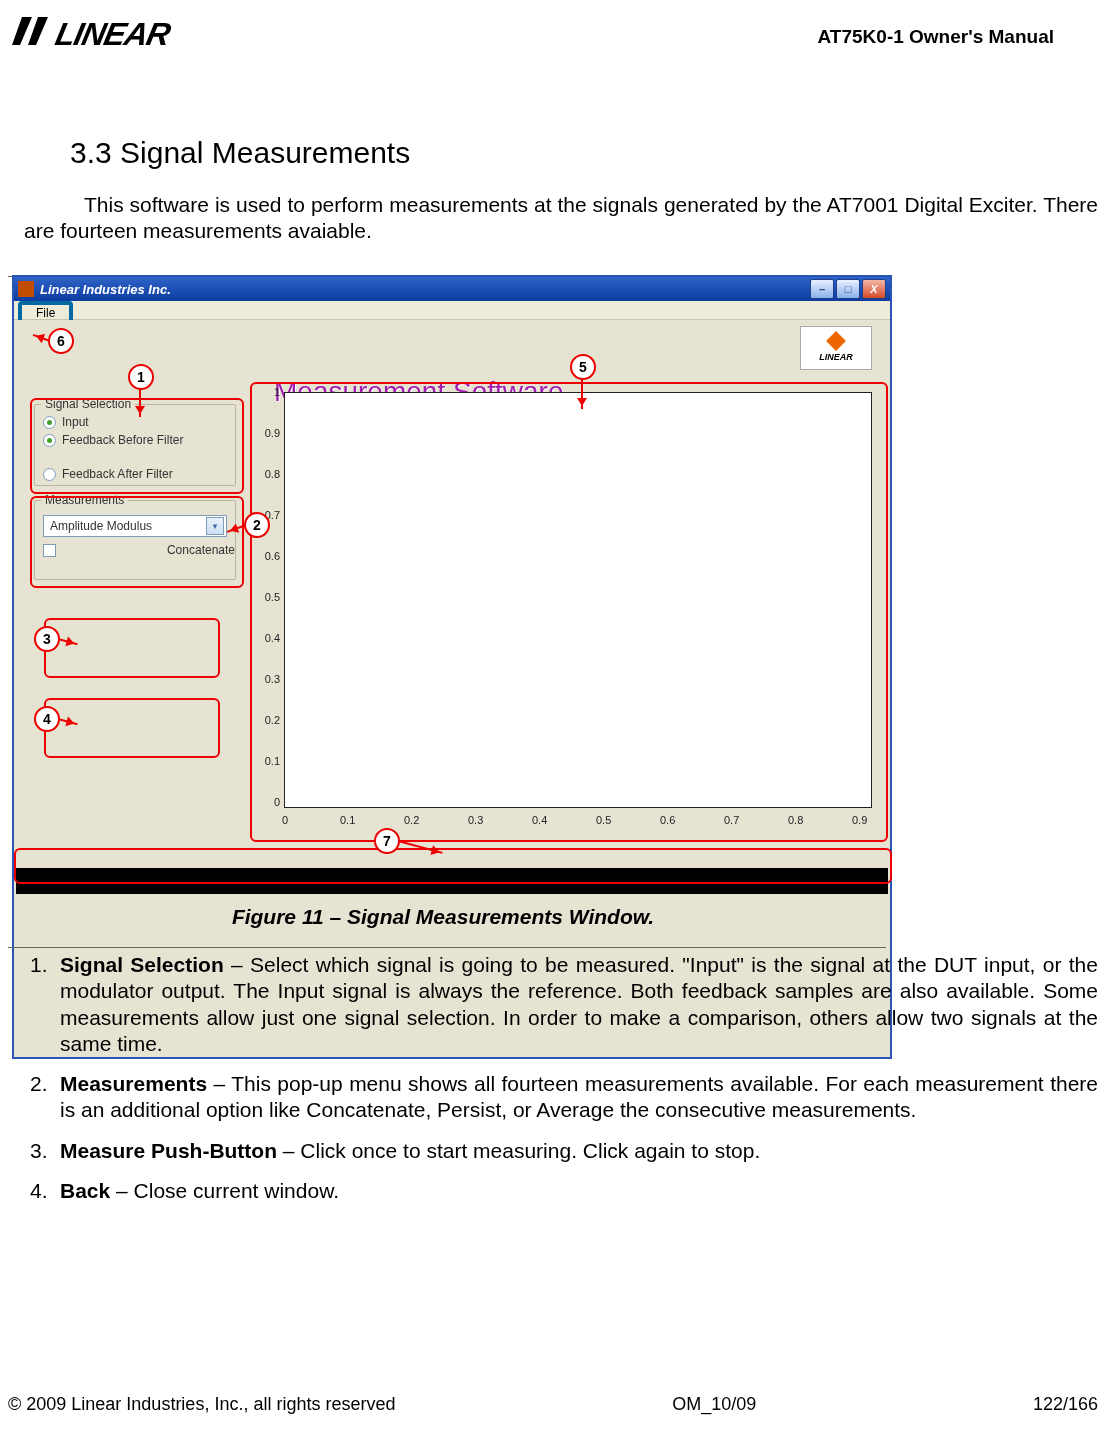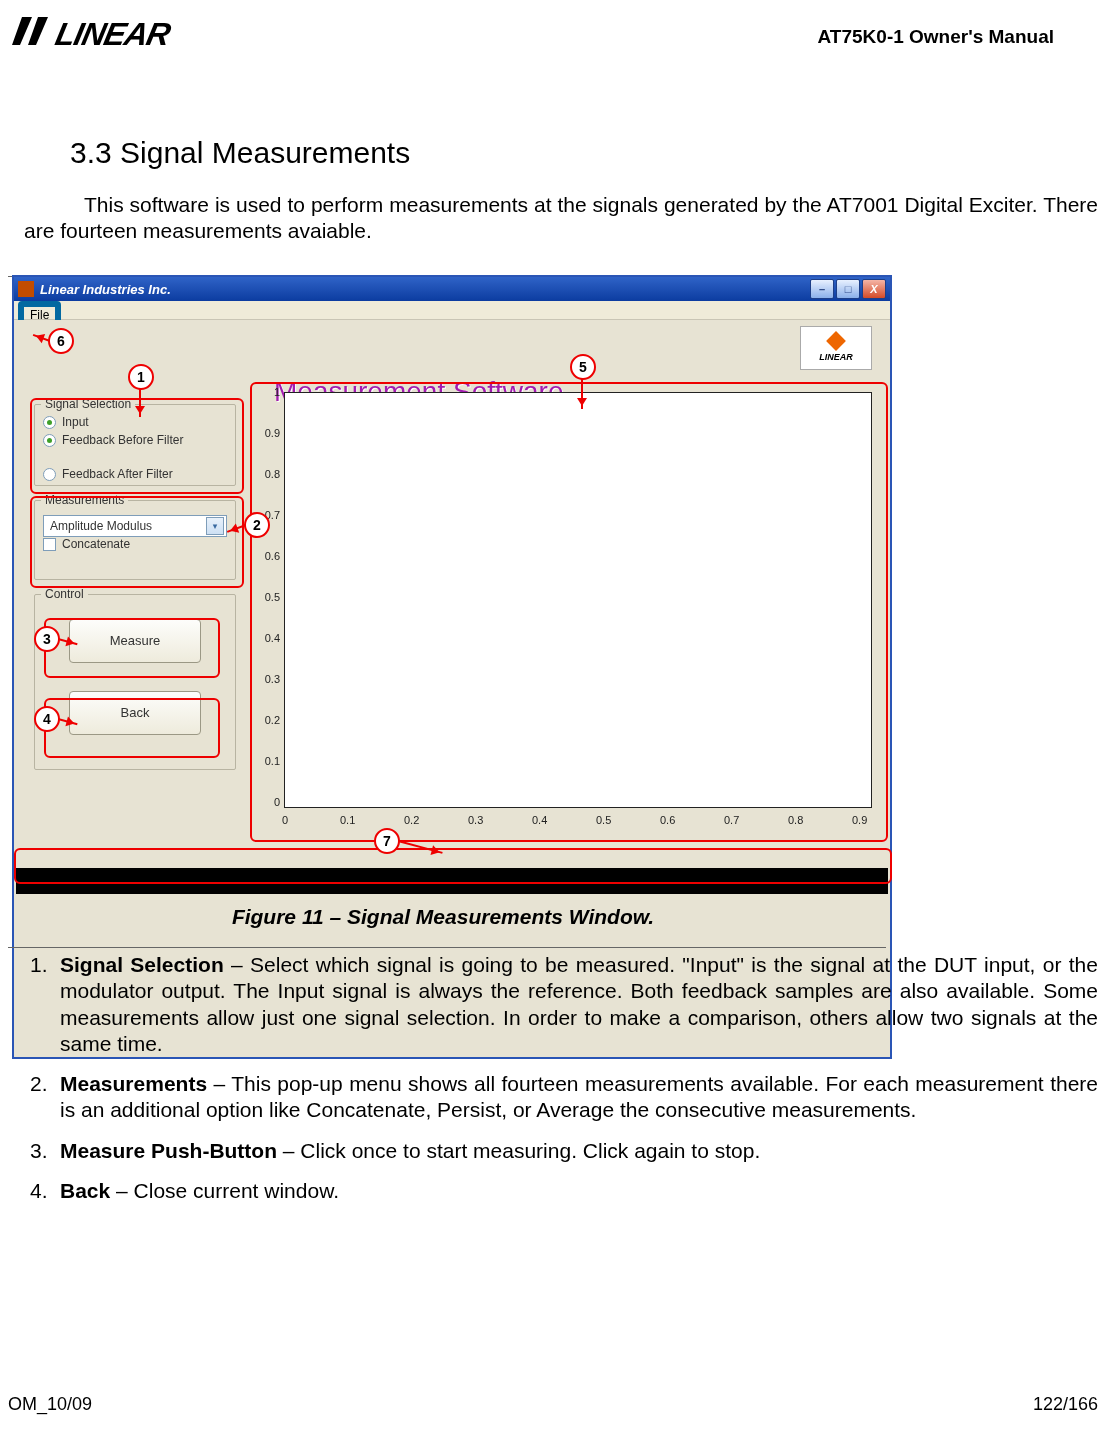--- a/index.html
+++ b/index.html
@@ -119,22 +119,22 @@
   .win-btn.close { background: linear-gradient(to bottom, #f5b5a6, #d44b28); color: #fff; }
   .menubar {
     height: 18px;
     background: #efebd9;
     font-size: 12px;
     padding-left: 4px;
     border-bottom: 1px solid #c9c5b5;
   }
   .menubar span {
     display: inline-block;
-    padding: 1px 6px;
-    border: 6px solid #0369a1;
+    padding: 1px 14px;
+    border: 4px solid #0369a1;
     border-radius: 4px;
     cursor: default;
   }
   .app-area {
     position: relative;
     background: #e7e3d3;
     height: 576px;
   }
   .app-title {
     position: absolute;
@@ -326,32 +326,26 @@
           <span>Feedback After Filter</span>
         </div>
       </div>
 
       <div class="panel p-meas">
         <span class="legend">Measurements</span>
         <div class="dropdown">
           <span>Amplitude Modulus</span>
           <span class="dd-caret">▾</span>
         </div>
-        <div class="chk-row" style="">
+        <div class="chk-row" style="margin-top:6px;justify-content:space-between;">
           <span class="chk-box"></span>
           <span>Concatenate</span>
         </div>
       </div>
 
-      <div class="panel p-ctrl">
-        <span class="legend">Control</span>
-        <div style="height:6px;"></div>
-        <div class="ctrl-btn">Measure</div>
-        <div class="ctrl-btn">Back</div>
-      </div>
 
       <div class="plot">
         <div class="plot-canvas"></div>
 
         <div class="ytick" style="top:-4px;">1</div>
         <div class="ytick" style="top:37px;">0.9</div>
         <div class="ytick" style="top:78px;">0.8</div>
         <div class="ytick" style="top:119px;">0.7</div>
         <div class="ytick" style="top:160px;">0.6</div>
         <div class="ytick" style="top:201px;">0.5</div>
@@ -416,17 +410,18 @@
       <span class="marker">3.</span>
       <b>Measure Push-Button</b><span> – Click once to start measuring. Click again to stop.</span>
     </li>
     <li>
       <span class="marker">4.</span>
       <b>Back</b><span> – Close current window.</span>
     </li>
   </ol>
 
   <div class="footer">
+    <span>© 2009 Linear Industries, Inc., all rights reserved</span>
     <span>OM_10/09</span>
     <span>122/166</span>
   </div>
 
 </div>
 
 </body></html>

